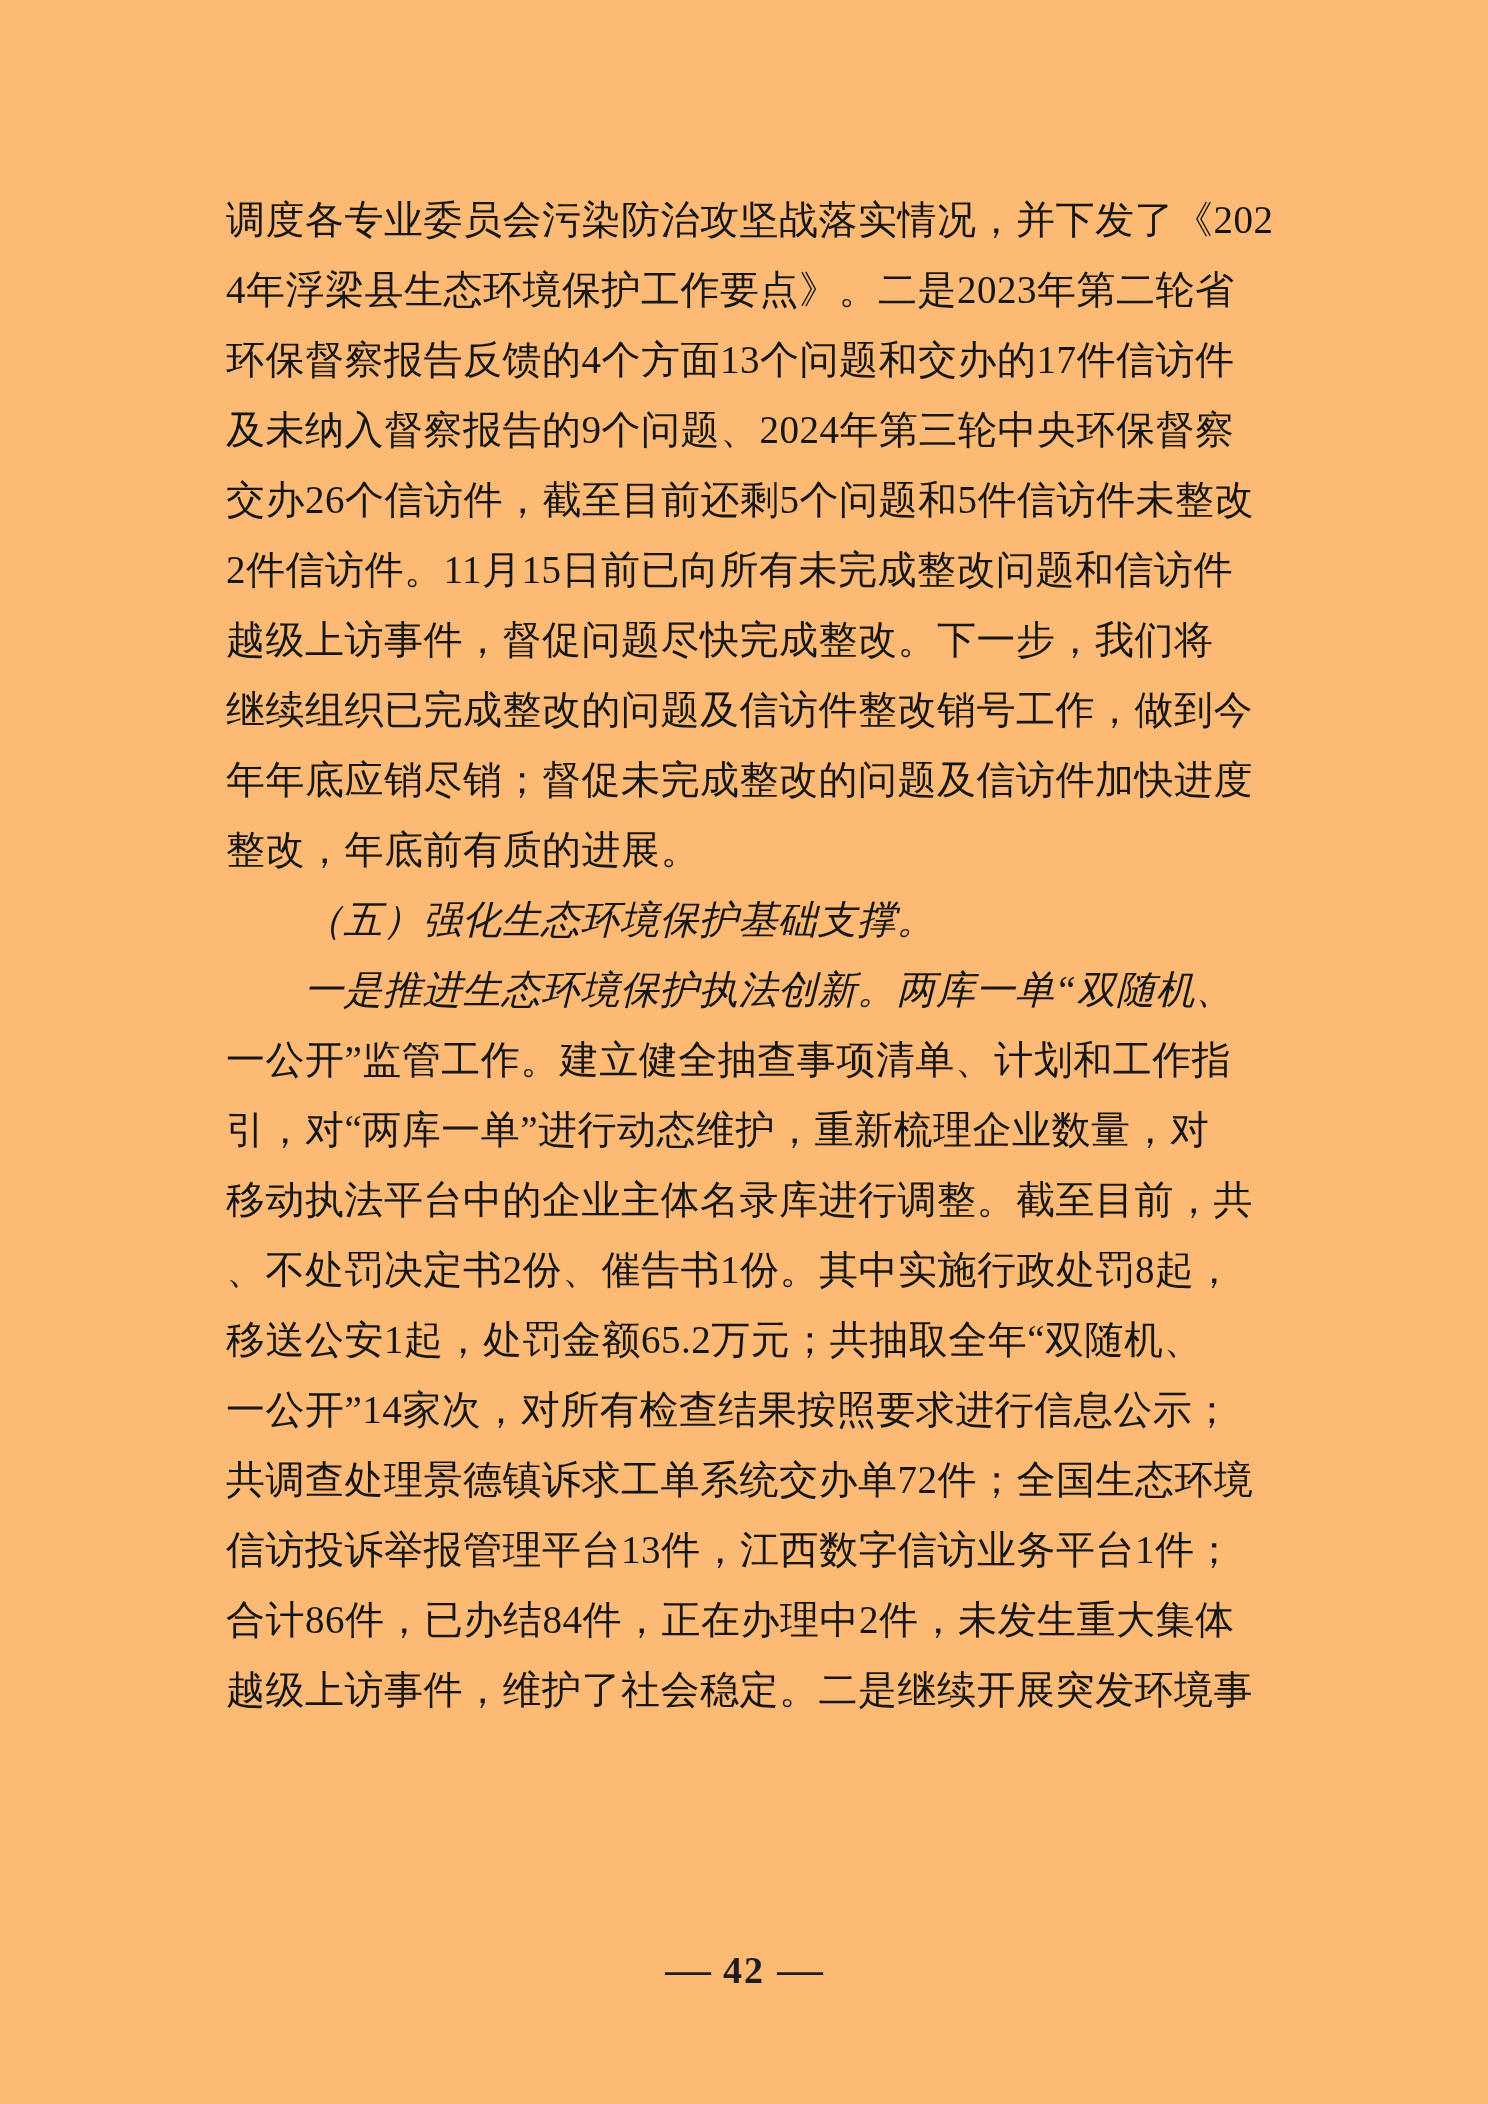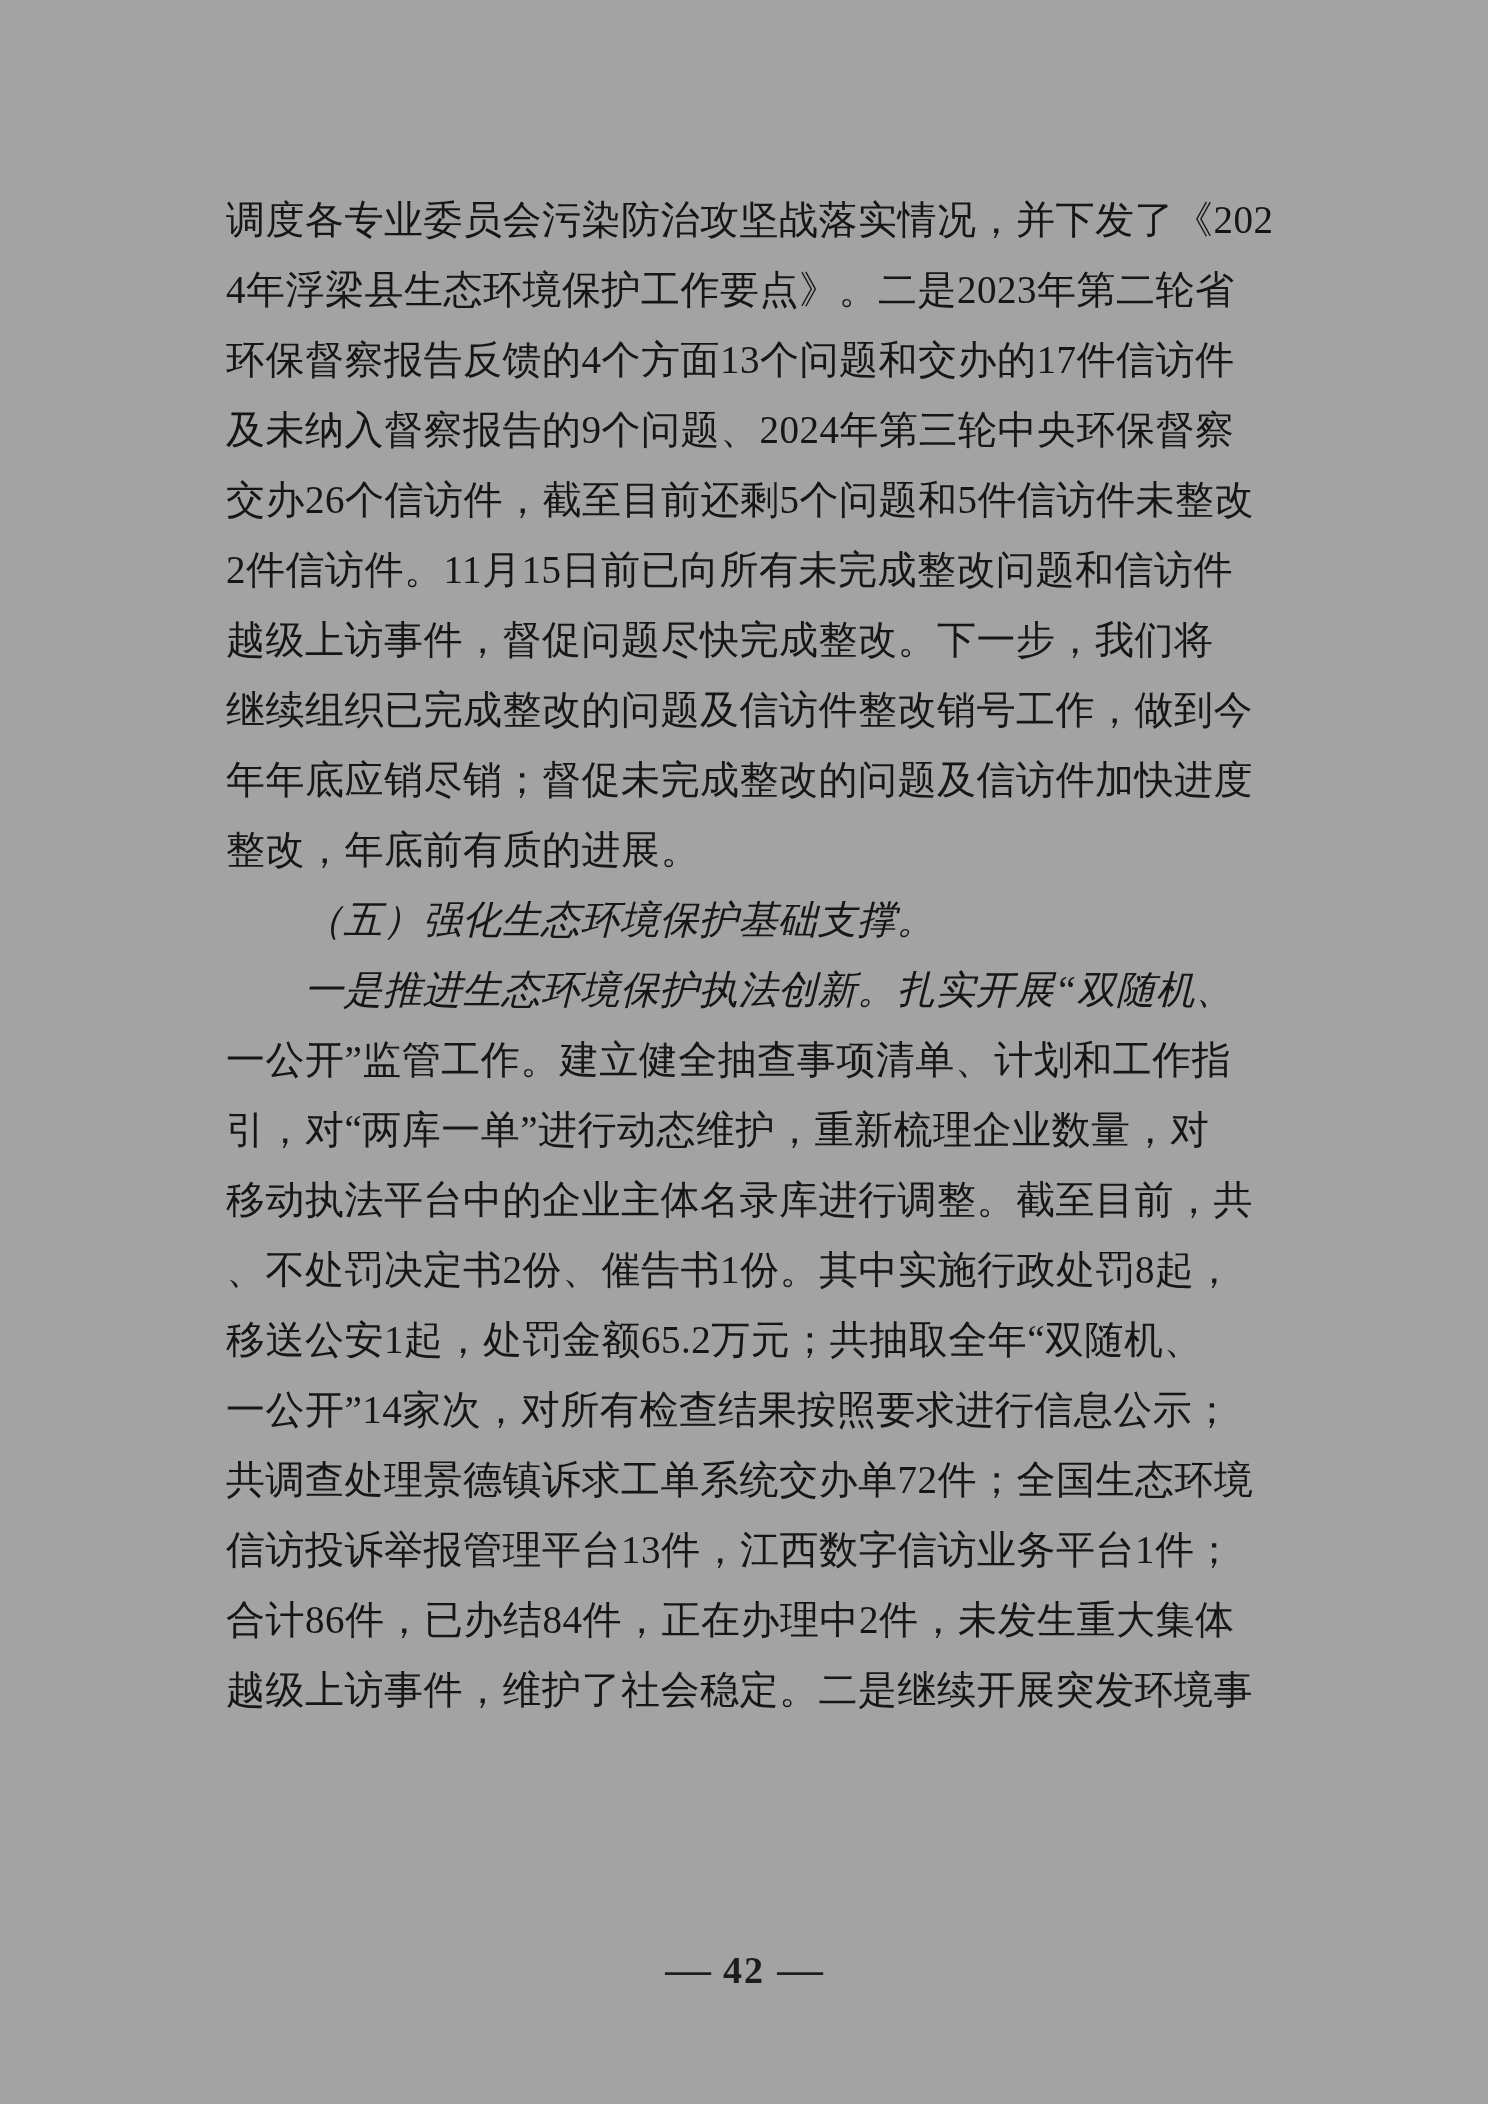--- a/index.html
+++ b/index.html
@@ -4,21 +4,21 @@
 <style>
   html, body {
     margin: 0;
     padding: 0;
     background: #ffffff;
   }
   .page {
     position: relative;
     width: 1488px;
     height: 2104px;
-    background: #a3a3a3;
+    background: #fdba74;
     overflow: hidden;
     font-family: "Liberation Serif", "DejaVu Serif", serif;
     color: #161616;
   }
   .content {
     position: absolute;
     left: 226px;
     top: 185px;
     width: 1045px;
   }
@@ -63,21 +63,21 @@
     <div class="line">4年浮梁县生态环境保护工作要点》。二是2023年第二轮省</div>
     <div class="line">环保督察报告反馈的4个方面13个问题和交办的17件信访件</div>
     <div class="line">及未纳入督察报告的9个问题、2024年第三轮中央环保督察</div>
     <div class="line">交办26个信访件，截至目前还剩5个问题和5件信访件未整改</div>
     <div class="line">2件信访件。11月15日前已向所有未完成整改问题和信访件</div>
     <div class="line">越级上访事件，督促问题尽快完成整改。下一步，我们将</div>
     <div class="line">继续组织已完成整改的问题及信访件整改销号工作，做到今</div>
     <div class="line">年年底应销尽销；督促未完成整改的问题及信访件加快进度</div>
     <div class="line">整改，年底前有质的进展。</div>
     <div class="line indent">（五）强化生态环境保护基础支撑。</div>
-    <div class="line indent">一是推进生态环境保护执法创新。扎实开展“双随机、</div>
+    <div class="line indent">一是推进生态环境保护执法创新。两库一单“双随机、</div>
     <div class="line">一公开”监管工作。建立健全抽查事项清单、计划和工作指</div>
     <div class="line">引，对“两库一单”进行动态维护，重新梳理企业数量，对</div>
     <div class="line">移动执法平台中的企业主体名录库进行调整。截至目前，共</div>
     <div class="line">、不处罚决定书2份、催告书1份。其中实施行政处罚8起，</div>
     <div class="line">移送公安1起，处罚金额65.2万元；共抽取全年“双随机、</div>
     <div class="line">一公开”14家次，对所有检查结果按照要求进行信息公示；</div>
     <div class="line">共调查处理景德镇诉求工单系统交办单72件；全国生态环境</div>
     <div class="line">信访投诉举报管理平台13件，江西数字信访业务平台1件；</div>
     <div class="line">合计86件，已办结84件，正在办理中2件，未发生重大集体</div>
     <div class="line">越级上访事件，维护了社会稳定。二是继续开展突发环境事</div>

